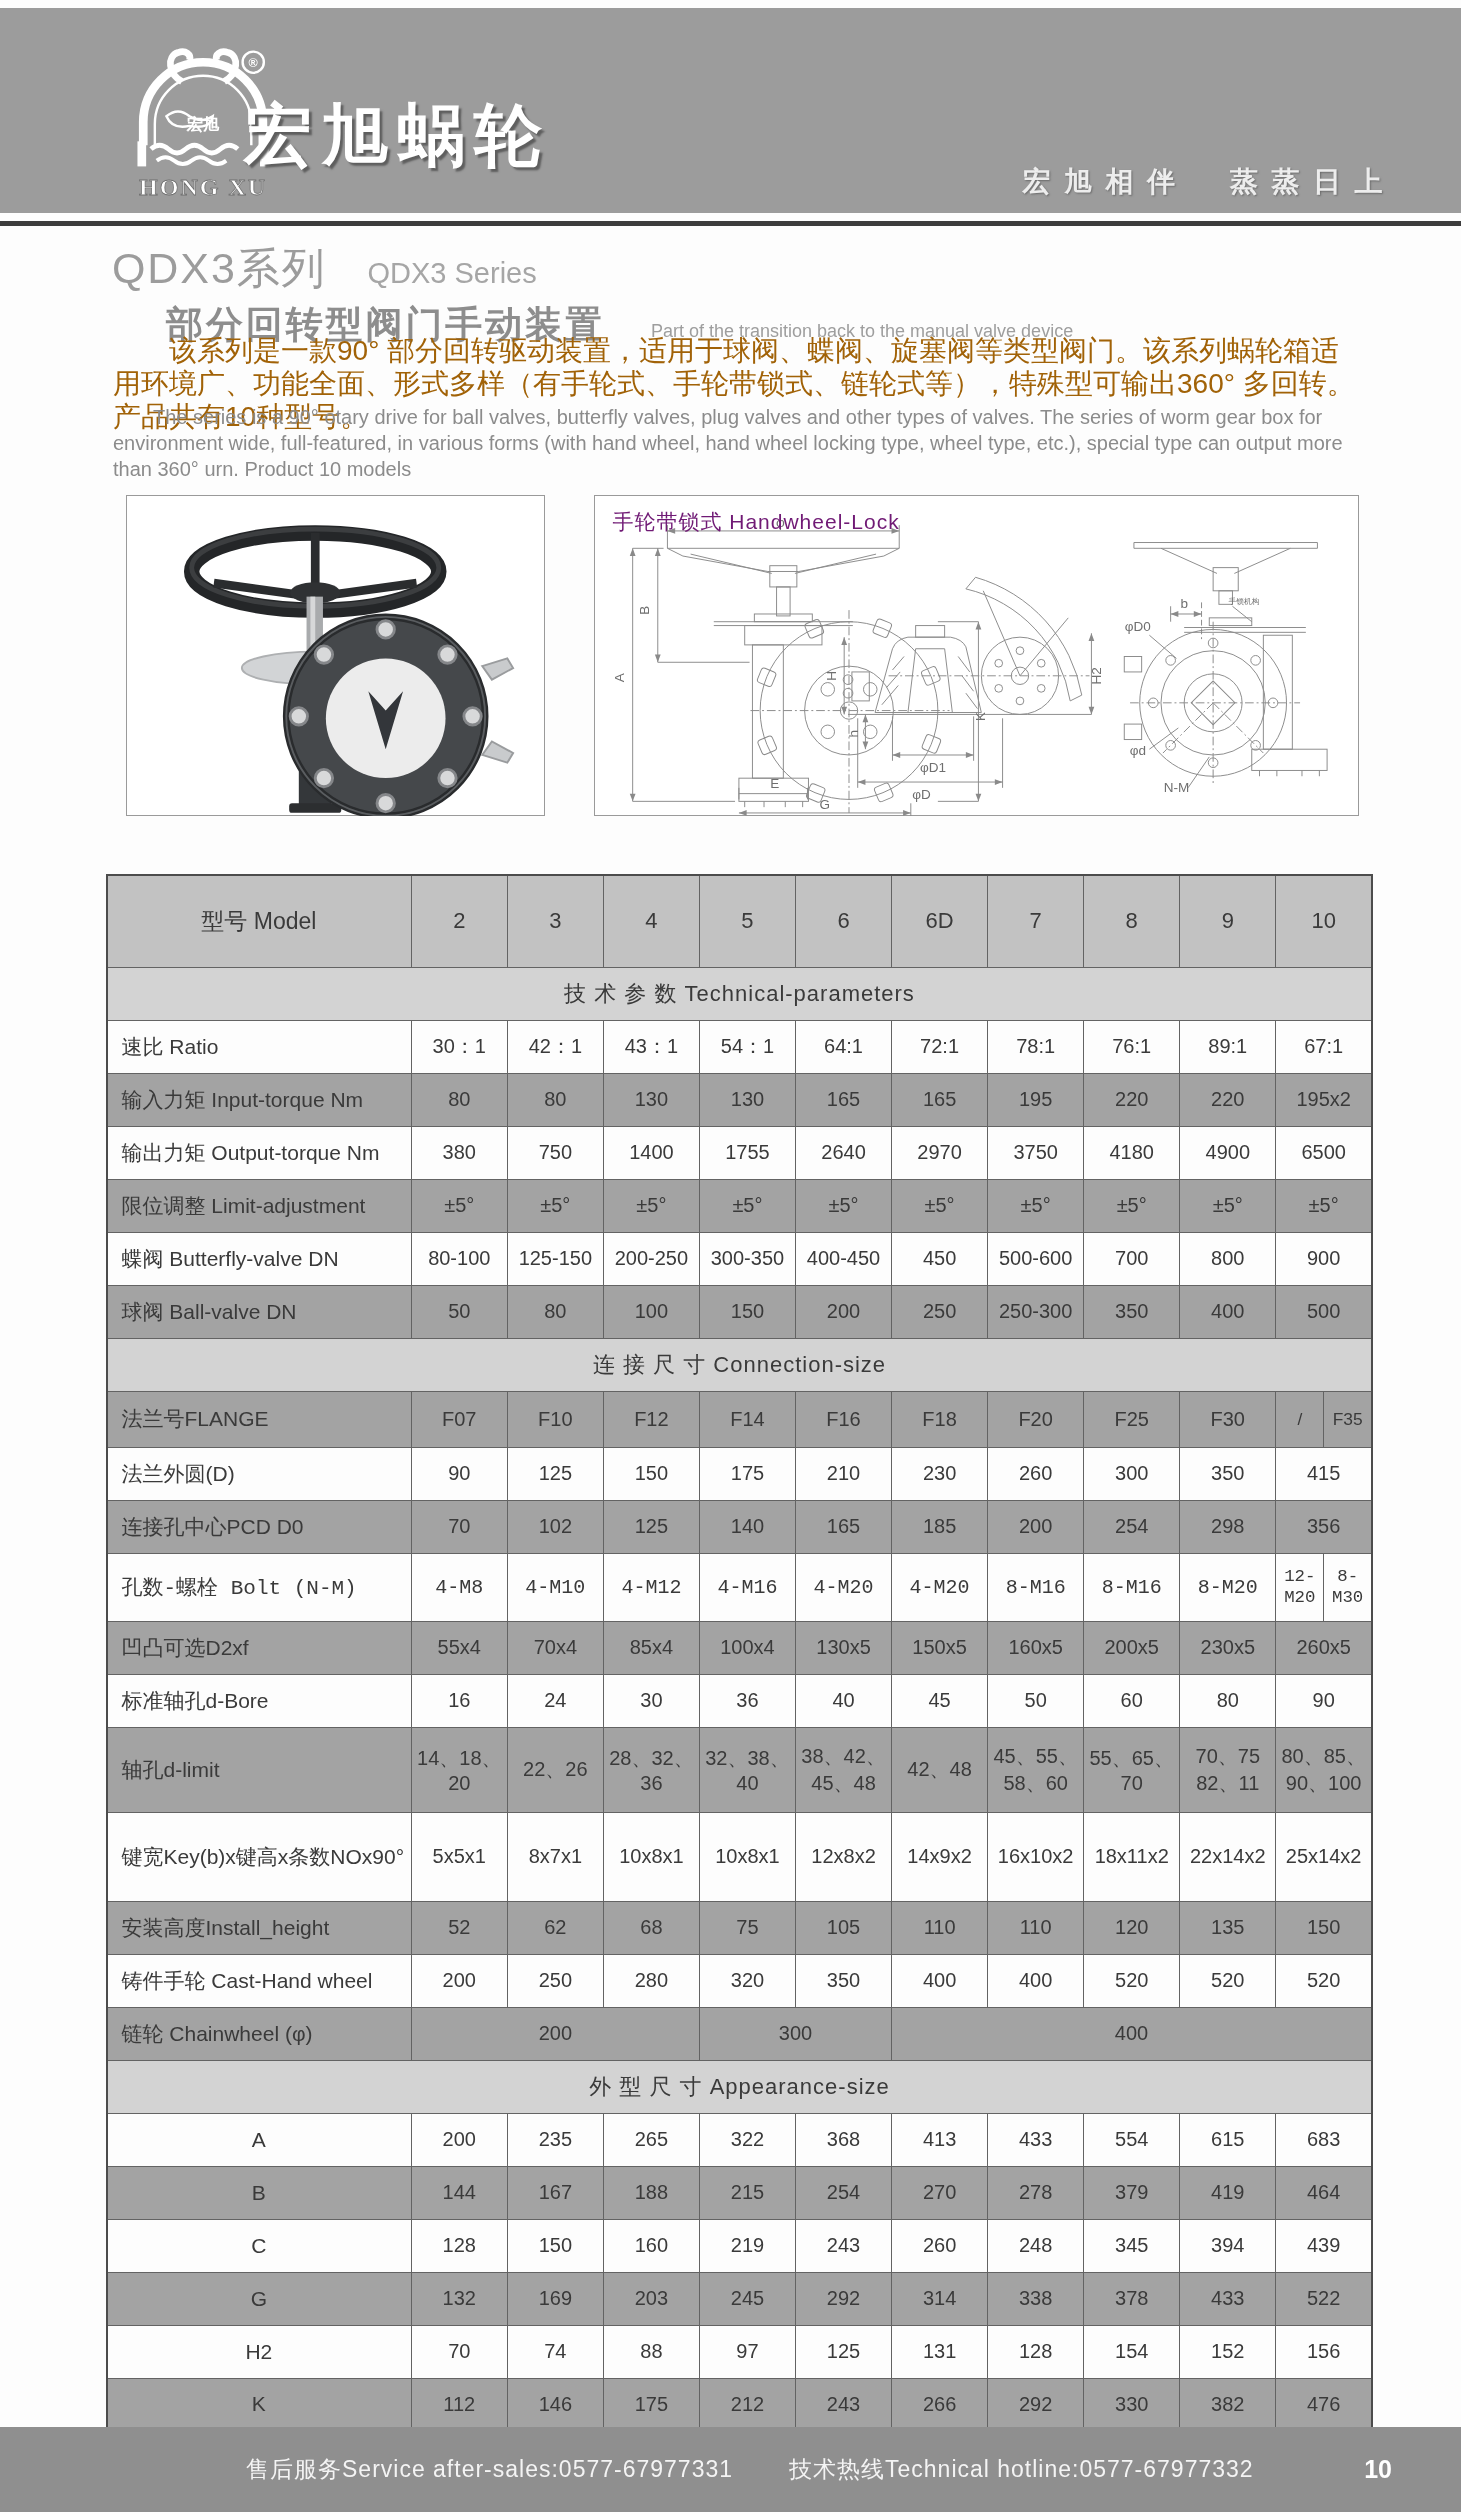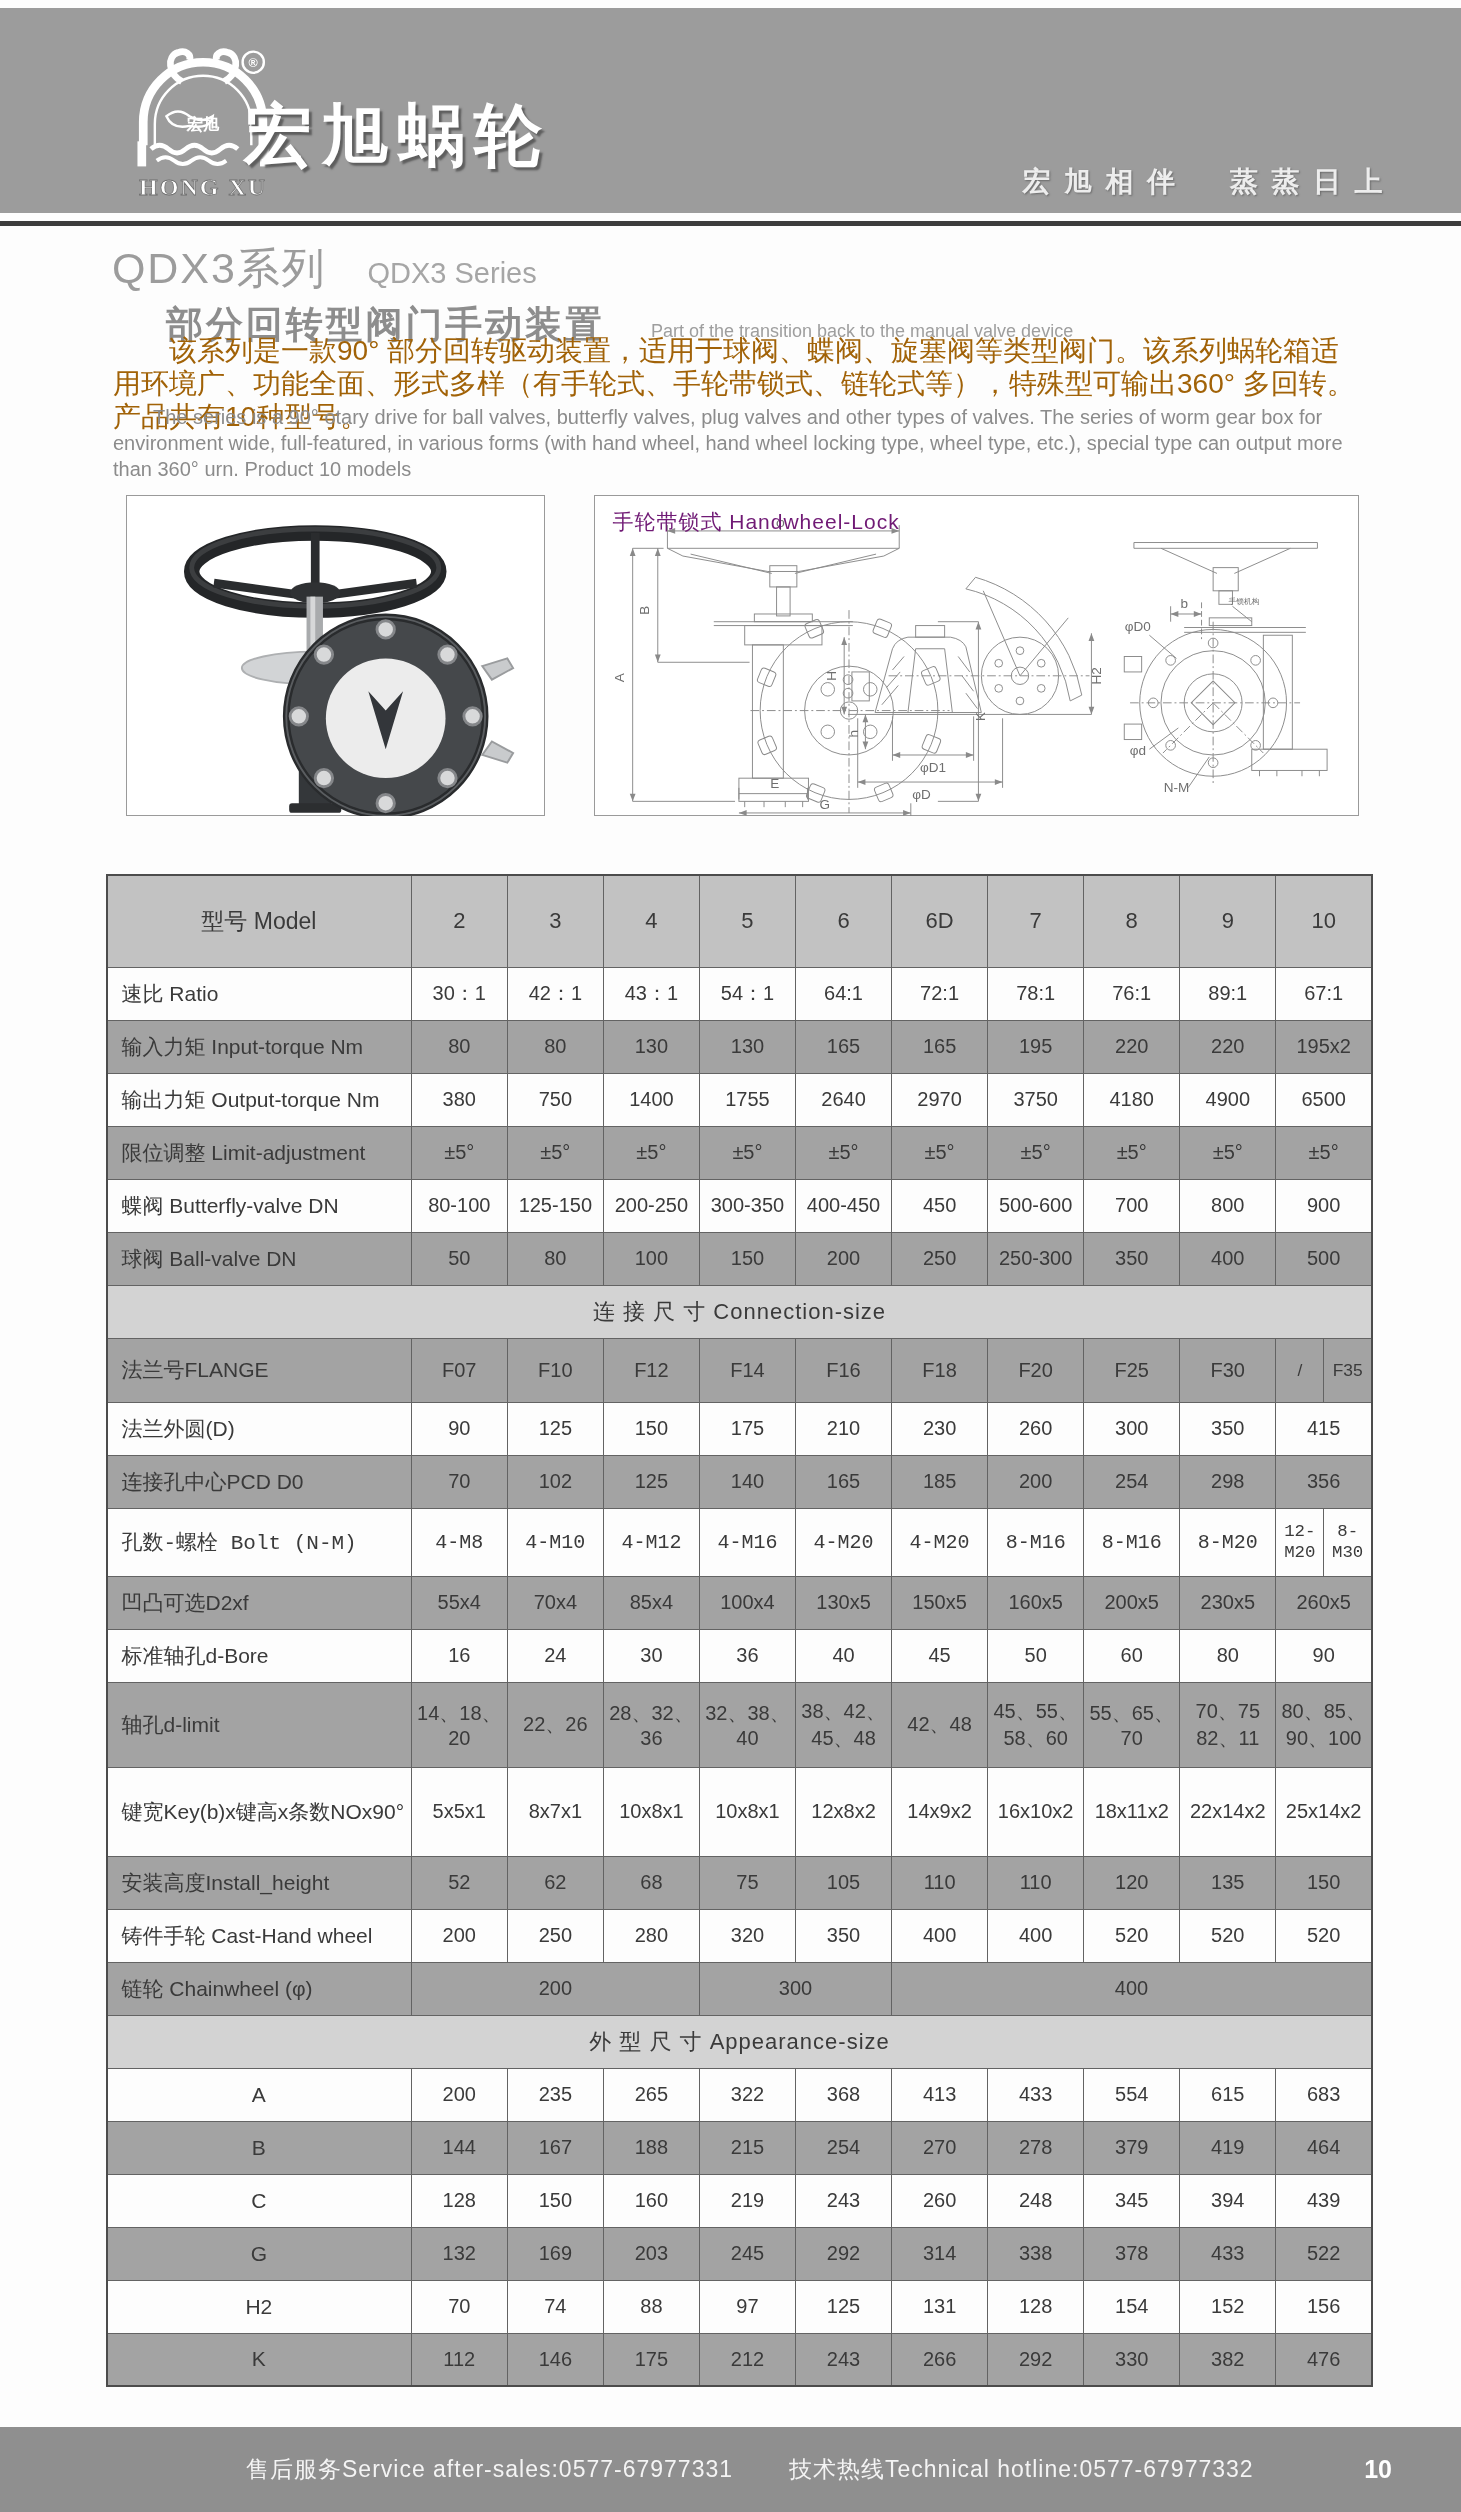--- a/index.html
+++ b/index.html
@@ -46,21 +46,21 @@
   tr.g{background:#a3a3a3;}
   td.lbl{font-size:21px;padding-left:13.5px;text-align:left;}
   td.lbl.ctr{text-align:center;padding-left:0;}
   td.val{font-size:20px;text-align:center;padding:0 1.9px;}
   td.half{font-size:17.4px;white-space:pre-line;line-height:21px;padding:0 1px;}
   td.sec{background:#d3d3d3;font-size:22px;text-align:center;color:#3d3d3d;letter-spacing:1px;}
   tr.mh td{background:#c2c2c2;font-size:23px;}
   tr.mh td.val{font-size:22px;}
   tr{height:53px;}
   tr.rh-model{height:92px;padding-left:14px;}
-  tr.rh-flange{height:64px;}
+  tr.rh-flange{height:56px;}
   tr.rh-bolt{height:68px;font-family:Liberation Mono, monospace;}
   tr.rh-tall{height:85px;}
   tr.rh-key{height:89px;}
 
   
   .footer{position:absolute;left:0;top:2427px;width:1462px;height:85px;background:#8f8f8f;
           display:flex;align-items:center;}
   .footer .txts{margin-left:246px;display:flex;gap:56px;justify-content:flex-end;}
   .footer .t{font-size:23px;color:#f4f4f4;letter-spacing:1px;}
   .footer .pg{position:absolute;right:70px;font-size:25px;font-weight:bold;color:#ffffff;}
@@ -368,20 +368,23 @@
             <td colspan="1" class="val">4</td>
             <td colspan="1" class="val">5</td>
             <td colspan="1" class="val">6</td>
             <td colspan="1" class="val">6D</td>
             <td colspan="1" class="val">7</td>
             <td colspan="1" class="val">8</td>
             <td colspan="1" class="val">9</td>
             <td colspan="2" class="val">10</td>
           </tr>
           <tr class="w">
+            <td colspan="12" class="sec">技  术  参  数 Technical-parameters</td>
+          </tr>
+          <tr class="w">
             <td class="lbl">速比  Ratio</td>
             <td colspan="1" class="val">30：1</td>
             <td colspan="1" class="val">42：1</td>
             <td colspan="1" class="val">43：1</td>
             <td colspan="1" class="val">54：1</td>
             <td colspan="1" class="val">64:1</td>
             <td colspan="1" class="val">72:1</td>
             <td colspan="1" class="val">78:1</td>
             <td colspan="1" class="val">76:1</td>
             <td colspan="1" class="val">89:1</td>

